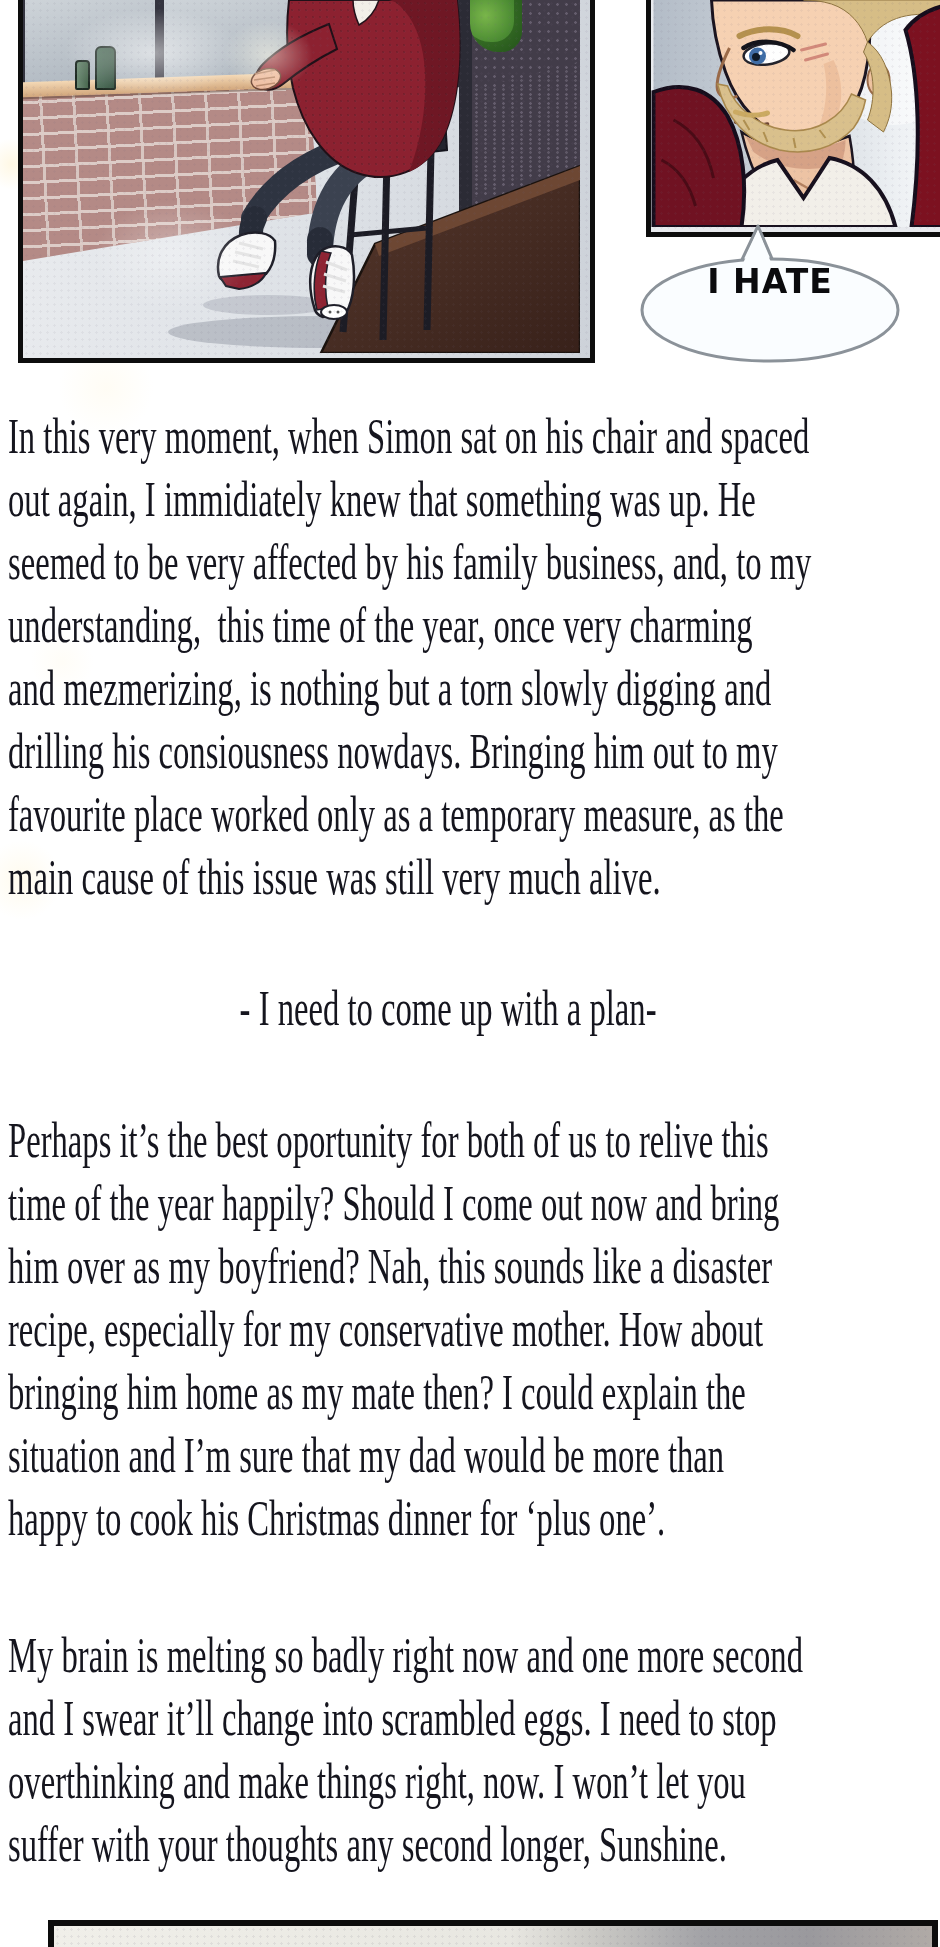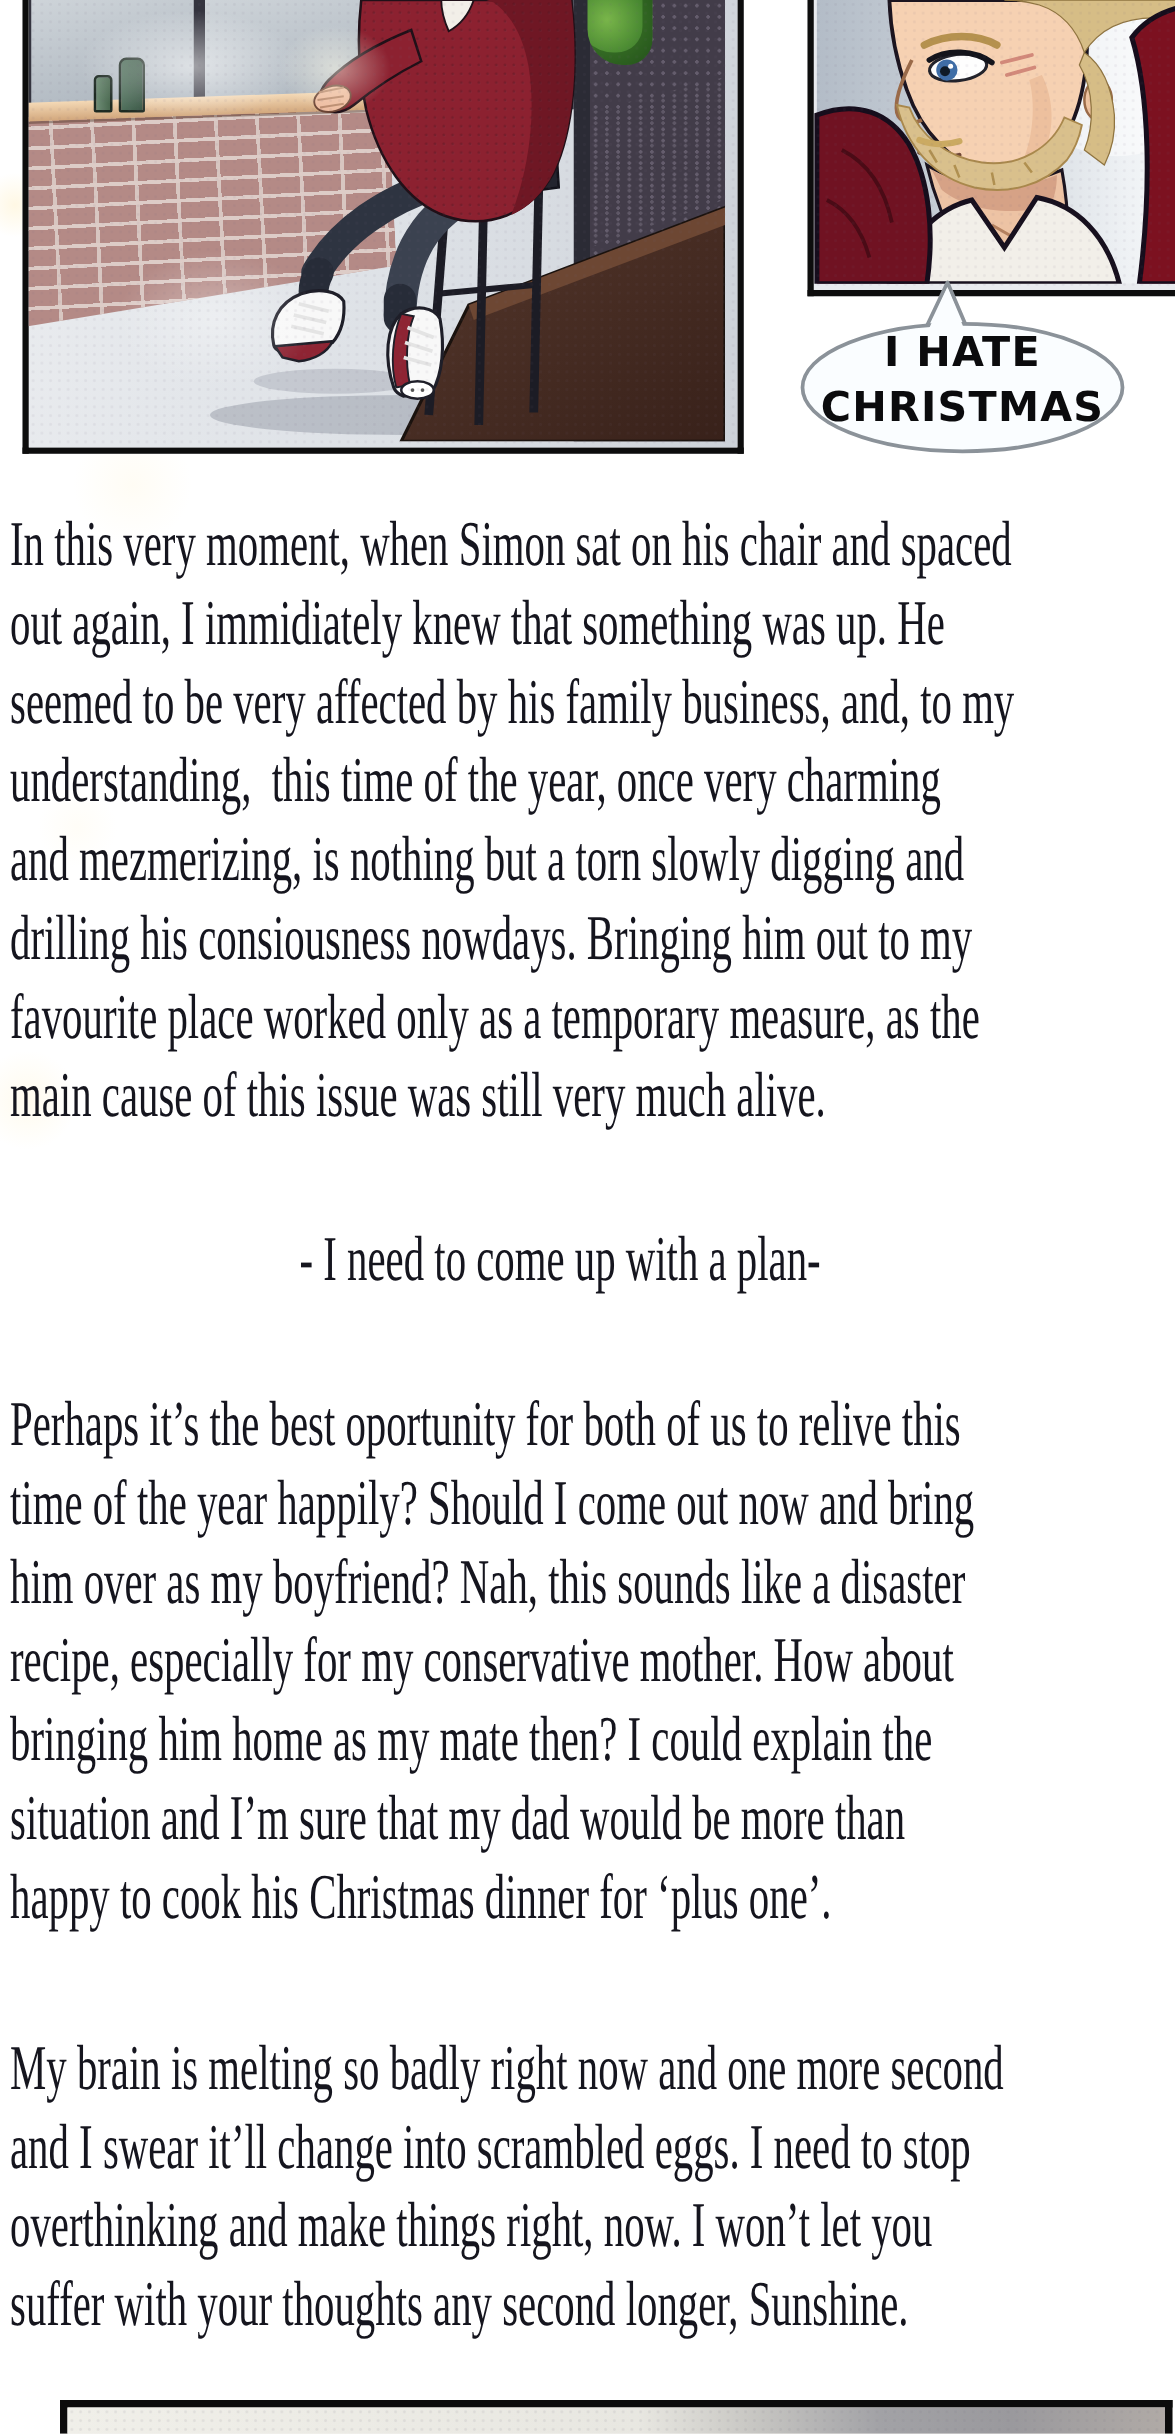--- a/index.html
+++ b/index.html
@@ -218,21 +218,20 @@
     </div>
   </div>
 
   <svg class="bubble-svg" viewBox="0 0 290 152">
     <path d="M 108,50 L 146,50 L 128,8 Z" fill="#fafdff" stroke="#8b9299" stroke-width="3" stroke-linejoin="round"></path>
     <ellipse cx="140" cy="92" rx="128" ry="51" fill="#fafdff" stroke="#8b9299" stroke-width="3"></ellipse>
     <path d="M 110,52 L 144,52 L 128,12 Z" fill="#fafdff"></path>
   </svg>
   <div class="bubble-text">
     <div>I HATE</div>
-    <div>CHRISTMAS</div>
   </div>
 
   <div class="narr" id="p1">
     <div>In this very moment, when Simon sat on his chair and spaced</div>
     <div>out again, I immidiately knew that something was up. He</div>
     <div>seemed to be very affected by his family business, and, to my</div>
     <div>understanding,&nbsp; this time of the year, once very charming</div>
     <div>and mezmerizing, is nothing but a torn slowly digging and</div>
     <div>drilling his consiousness nowdays. Bringing him out to my</div>
     <div>favourite place worked only as a temporary measure, as the</div>

